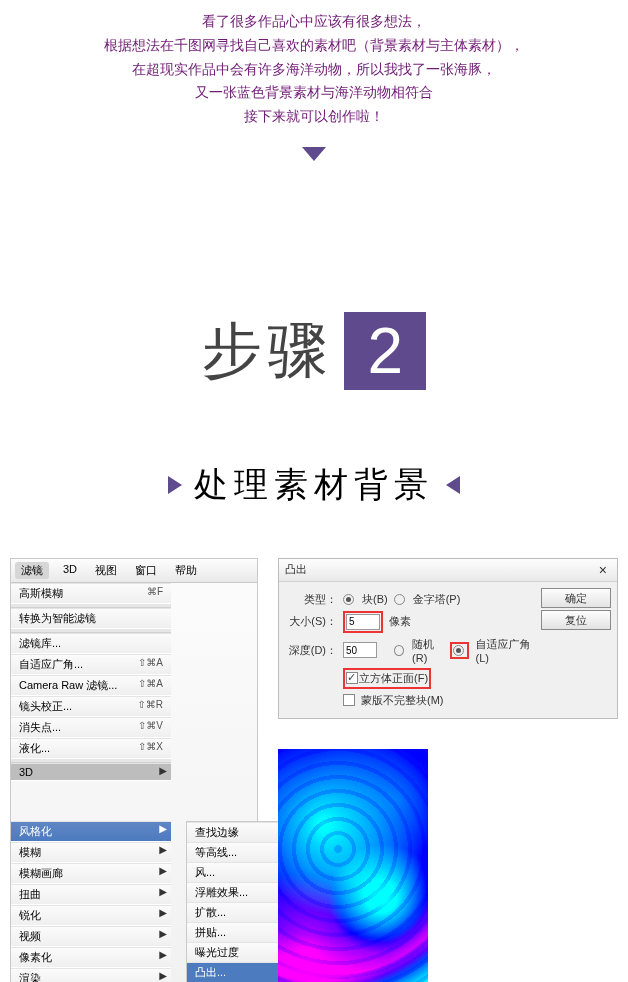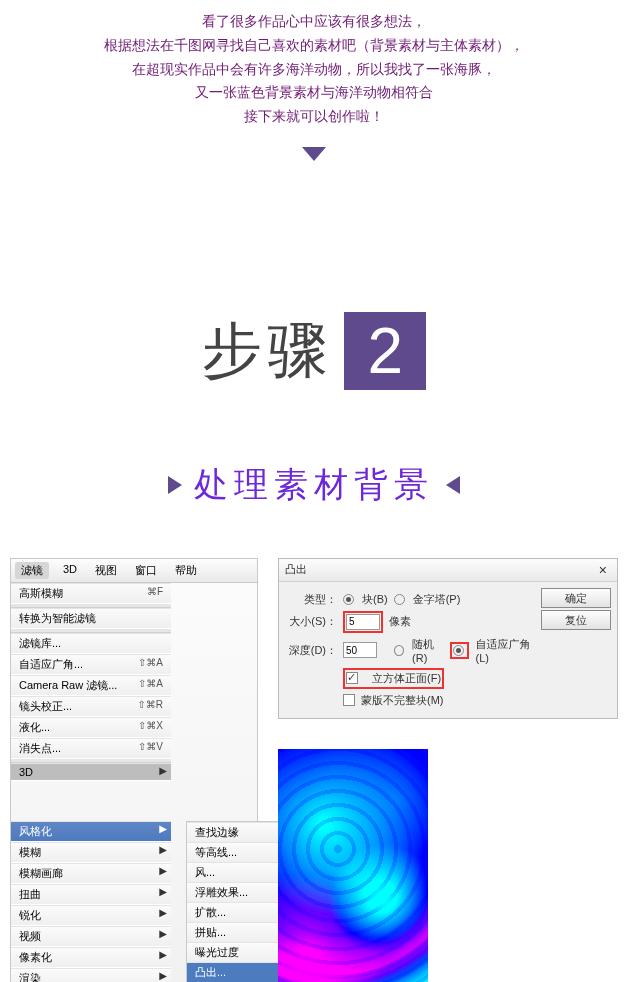--- a/index.html
+++ b/index.html
@@ -67,21 +67,21 @@
     margin-right: 8px;
   }
   .arrow-left {
     border-top: 9px solid transparent;
     border-bottom: 9px solid transparent;
     border-right: 14px solid #5e4a8c;
     margin-left: 8px;
   }
   .section-title {
     font-size: 34px;
-    color: #6d28d9;
+    color: #000000;
     letter-spacing: 6px;
     display: inline-block;
     vertical-align: middle;
     font-weight: 400;
   }
   .screenshots {
     display: flex;
     align-items: flex-start;
     gap: 20px;
     padding: 0 10px;
@@ -287,26 +287,26 @@
           </div>
         <div class="menu-item">
             <span>Camera Raw 滤镜...</span>
             <span class="menu-shortcut">⇧⌘A</span>
           </div>
         <div class="menu-item">
             <span>镜头校正...</span>
             <span class="menu-shortcut">⇧⌘R</span>
           </div>
         <div class="menu-item">
+            <span>消失点...</span>
+            <span class="menu-shortcut">⇧⌘V</span>
+          </div>
+        <div class="menu-item">
             <span>液化...</span>
             <span class="menu-shortcut">⇧⌘X</span>
-          </div>
-        <div class="menu-item">
-            <span>消失点...</span>
-            <span class="menu-shortcut">⇧⌘V</span>
           </div>
         <div class="menu-sep"></div>
         <div class="menu-row-wrap">
           <div class="menu-item dark">
               <span>3D</span>
               <span class="menu-arrow">▶</span>
             </div>
         </div>
         <div class="menu-row-wrap">
           <div class="menu-item sel">
@@ -412,21 +412,21 @@
             <span style="width:6px"></span>
             <span class="radio"></span>
             <span>随机(R)</span>
             <span class="red-box" style="display:inline-flex;align-items:center;gap:2px;">
               <span class="radio checked"></span>
             </span>
             <span>自适应广角(L)</span>
           </div>
           <div class="dlg-row">
             <span style="width:52px"></span>
-            <span class="red-box" style="display:inline-flex;align-items:center;gap:14px;">
+            <span class="red-box" style="display:inline-flex;align-items:center;gap:1px;">
               <span class="checkbox checked"></span>
               <span>立方体正面(F)</span>
             </span>
           </div>
           <div class="dlg-row">
             <span style="width:52px"></span>
             <span class="checkbox"></span>
             <span>蒙版不完整块(M)</span>
           </div>
         </div>

